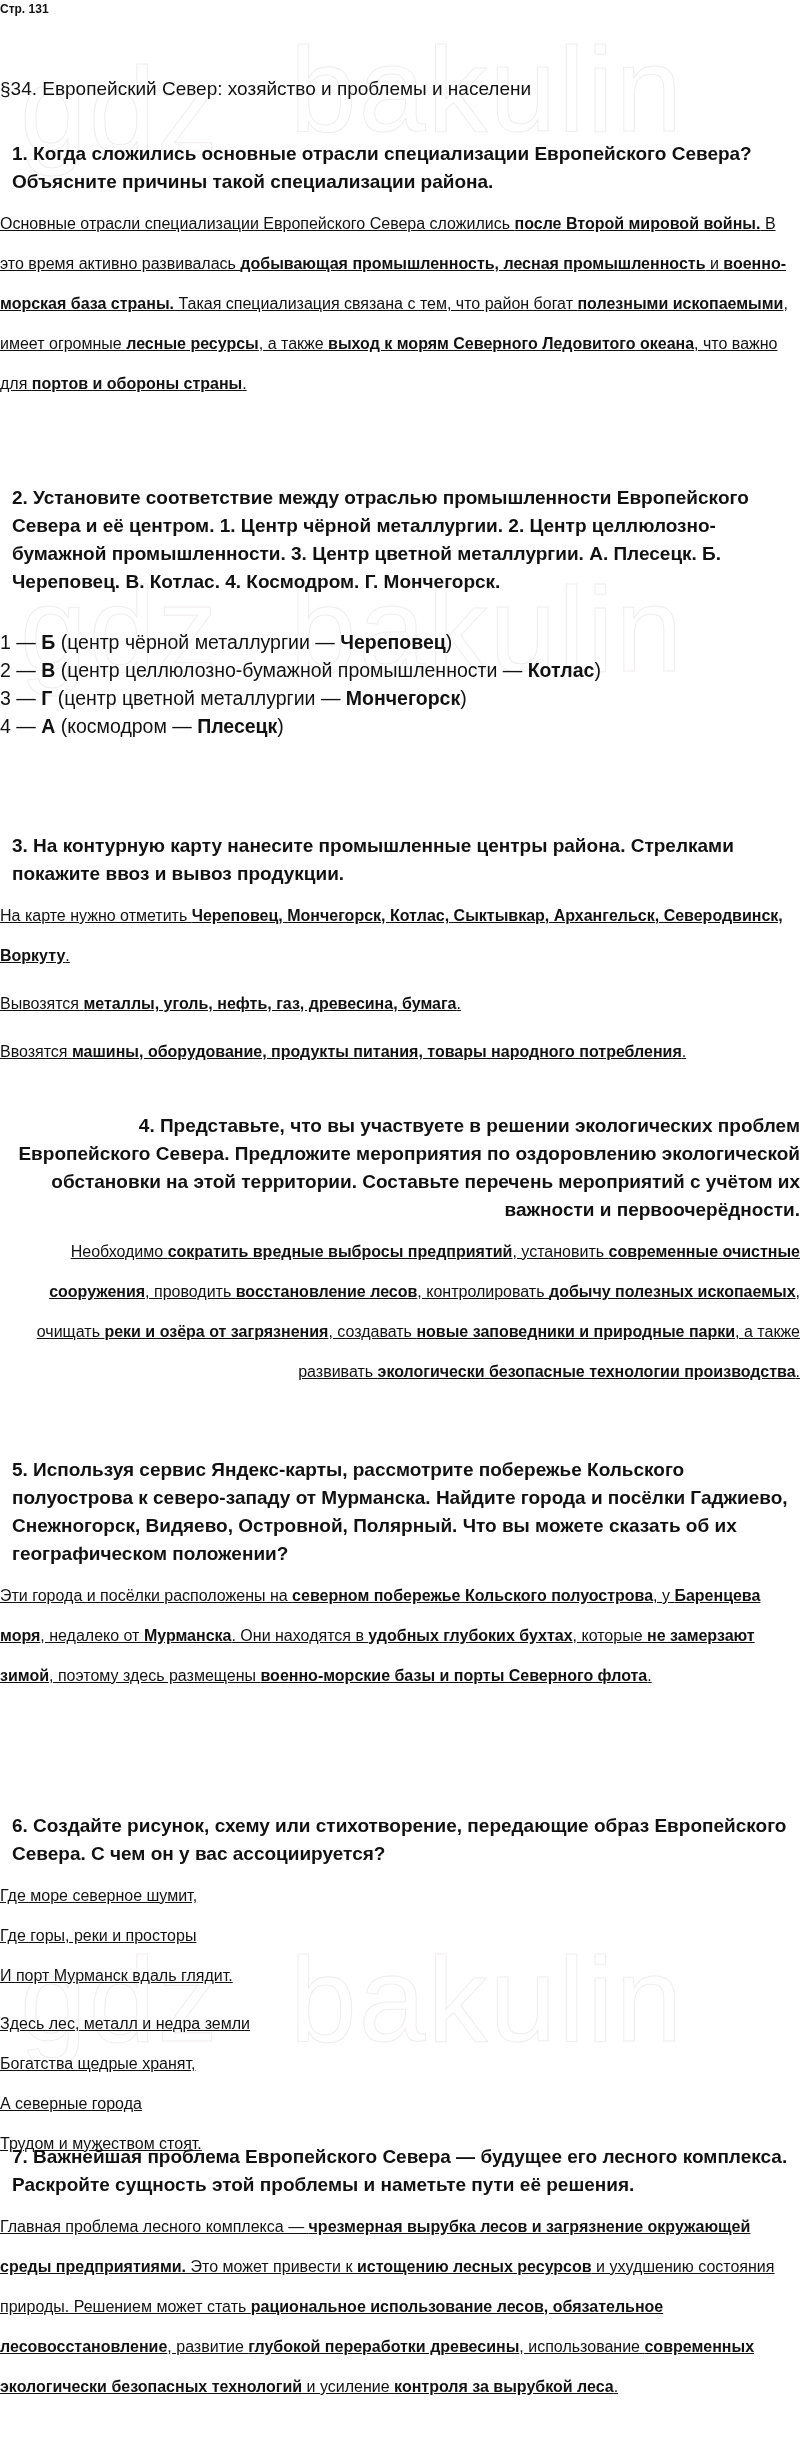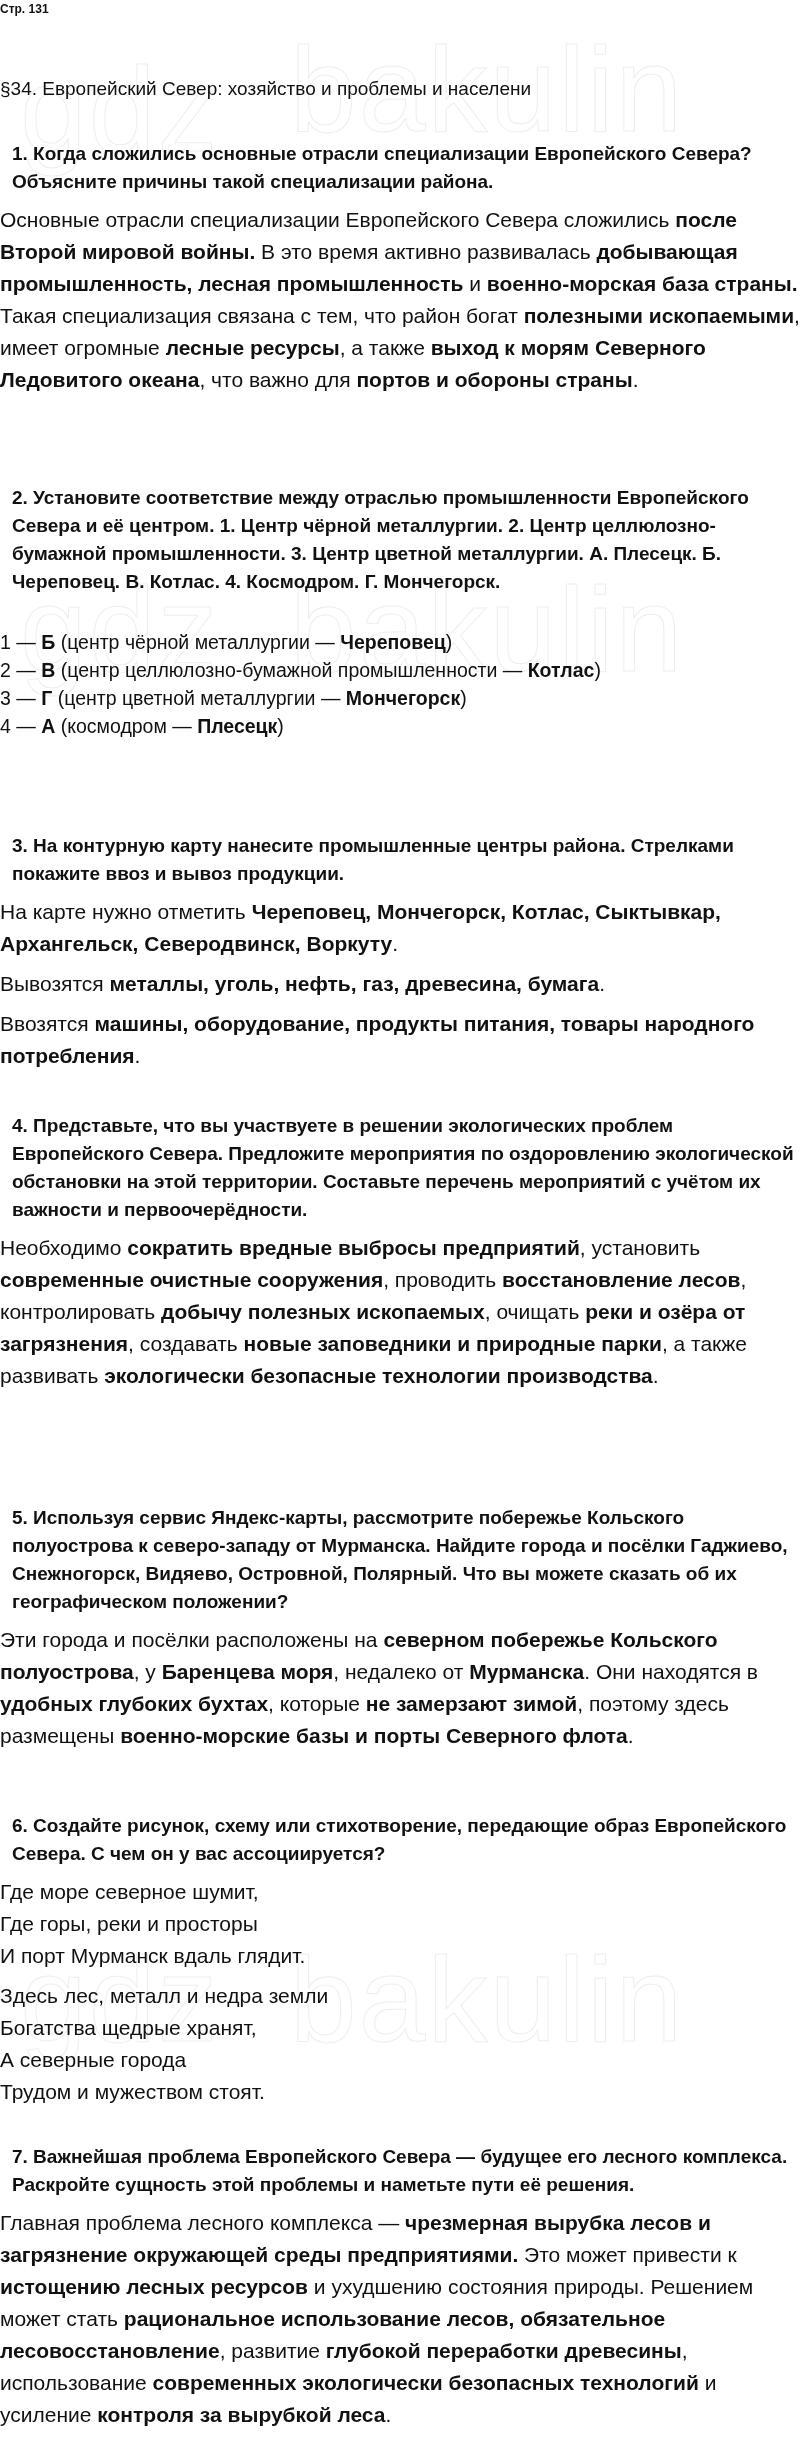--- a/index.html
+++ b/index.html
@@ -14,21 +14,21 @@
   .wm {
     position: absolute; font-size: 120px; font-weight: 400;
     -webkit-text-stroke: 1px #f1eded; color: rgba(255,255,255,0);
     letter-spacing: 2px;
   }
   .page { position: relative; z-index: 1; padding: 0 0 0 0; }
   .page-num { position: absolute; left: 0; top: 2px; font-size: 12px; font-weight: 700; }
   .section-title { position: absolute; left: 0; top: 78px; font-size: 19px; font-weight: 400; }
   .block { position: absolute; left: 0; width: 800px; }
   .q { font-size: 19px; font-weight: 700; line-height: 28px; margin: 0; padding-left: 12px; }
-  .a { font-size: 21px; font-weight: 400; line-height: 32px; margin: 0; }
+  .a { font-size: 16px; font-weight: 400; line-height: 40px; margin: 0; text-decoration: underline; }
   .a b { font-weight: 700; }
   .gap { height: 8px; }
   .match-line { font-size: 19.5px; line-height: 28px; }
   .match-line b { font-weight: 700; }
 </style>
 </head>
 <body>
 
 <div class="watermark">
   <span class="wm" style="left:20px;top:40px;">gdz</span>
@@ -63,27 +63,27 @@
   <div class="block" style="top:832px;">
     <p class="q">3. На контурную карту нанесите промышленные центры района. Стрелками покажите ввоз и вывоз продукции.</p>
     <div class="gap"></div>
     <p class="a"><span>На карте нужно отметить </span><b>Череповец, Мончегорск, Котлас, Сыктывкар, Архангельск, Северодвинск, Воркуту</b><span>.</span></p>
     <div class="gap"></div>
     <p class="a"><span>Вывозятся </span><b>металлы, уголь, нефть, газ, древесина, бумага</b><span>.</span></p>
     <div class="gap"></div>
     <p class="a"><span>Ввозятся </span><b>машины, оборудование, продукты питания, товары народного потребления</b><span>.</span></p>
   </div>
 
-  <div class="block" style="top:1112px;">
+  <div class="block" style="top:1112px;text-align:right;">
     <p class="q">4. Представьте, что вы участвуете в решении экологических проблем Европейского Севера. Предложите мероприятия по оздоровлению экологической обстановки на этой территории. Составьте перечень мероприятий с учётом их важности и первоочерёдности.</p>
     <div class="gap"></div>
     <p class="a"><span>Необходимо </span><b>сократить вредные выбросы предприятий</b><span>, установить </span><b>современные очистные сооружения</b><span>, проводить </span><b>восстановление лесов</b><span>, контролировать </span><b>добычу полезных ископаемых</b><span>, очищать </span><b>реки и озёра от загрязнения</b><span>, создавать </span><b>новые заповедники и природные парки</b><span>, а также развивать </span><b>экологически безопасные технологии производства</b><span>.</span></p>
   </div>
 
-  <div class="block" style="top:1504px;">
+  <div class="block" style="top:1456px;">
     <p class="q">5. Используя сервис Яндекс-карты, рассмотрите побережье Кольского полуострова к северо-западу от Мурманска. Найдите города и посёлки Гаджиево, Снежногорск, Видяево, Островной, Полярный. Что вы можете сказать об их географическом положении?</p>
     <div class="gap"></div>
     <p class="a"><span>Эти города и посёлки расположены на </span><b>северном побережье Кольского полуострова</b><span>, у </span><b>Баренцева моря</b><span>, недалеко от </span><b>Мурманска</b><span>. Они находятся в </span><b>удобных глубоких бухтах</b><span>, которые </span><b>не замерзают зимой</b><span>, поэтому здесь размещены </span><b>военно-морские базы и порты Северного флота</b><span>.</span></p>
   </div>
 
   <div class="block" style="top:1812px;">
     <p class="q">6. Создайте рисунок, схему или стихотворение, передающие образ Европейского Севера. С чем он у вас ассоциируется?</p>
     <div class="gap"></div>
     <div>
       <div class="a">Где море северное шумит,</div>

